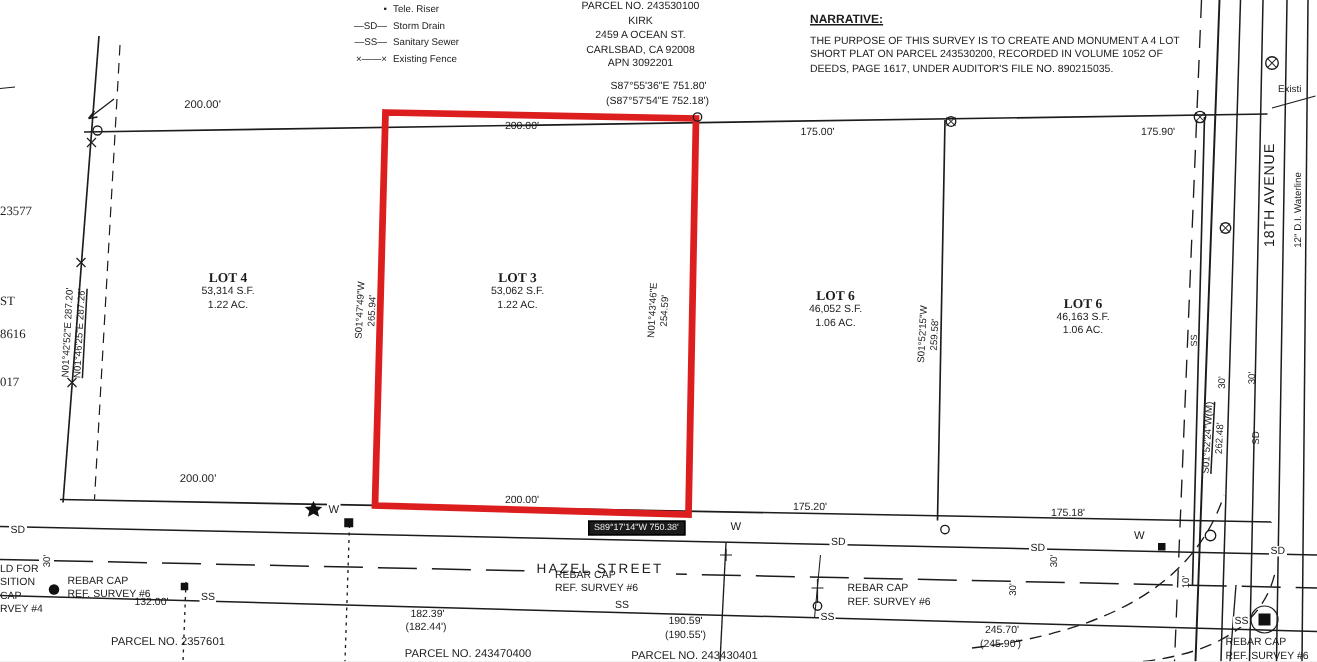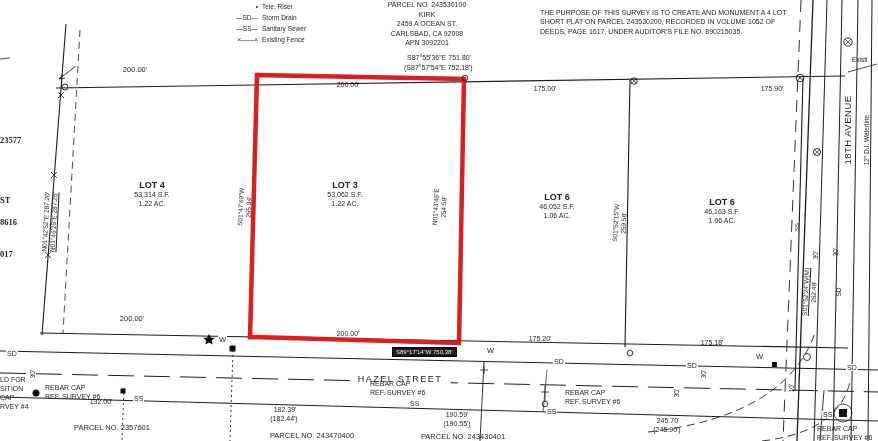--- a/index.html
+++ b/index.html
@@ -5,29 +5,29 @@
   html,body{margin:0;padding:0;background:#e8e8e8;}
   #stage{position:relative;width:878px;height:441px;background:#ffffff;overflow:hidden;
          font-family:"Liberation Sans",sans-serif;color:#1c1c1c;}
   #stage svg{position:absolute;left:0;top:0;}
   .lbl{position:absolute;font-size:7px;line-height:1.15;white-space:nowrap;color:#1c1c1c;}
   .c{transform:translateX(-50%);}       
   .rot{position:absolute;transform:translate(-50%,-50%) rotate(-90deg);white-space:nowrap;}
   .rotbox{position:absolute;transform:translate(-50%,-50%) rotate(-87deg);text-align:center;white-space:nowrap;}
   .rotbox div{font-size:6.5px;line-height:8px;}
   .u{text-decoration:underline;}
-  .serif{font-family:"Liberation Serif",serif;font-weight:bold;}
+  .serif{font-family:"Liberation Serif",serif;font-weight:normal;}
   .legend-row{display:flex;gap:4px;font-size:6.5px;line-height:11px;}
   .legend-sym{width:28px;text-align:right;}
   .hdr{position:absolute;left:343px;top:0px;width:168px;text-align:center;font-size:7px;line-height:9.5px;}
   .narr{position:absolute;left:540px;top:8px;width:256px;}
   .narr .t{font-size:8px;font-weight:bold;text-decoration:underline;margin-bottom:6px;}
   .narr .p{font-size:7px;line-height:9.3px;}
   .lot{position:absolute;text-align:center;transform:translateX(-50%);}
-  .lot .n{font-size:9px;font-weight:bold;}
+  .lot .n{font-size:9px;font-weight:bold;font-family:Liberation Serif, serif;}
   .lot .a{font-size:7px;line-height:9px;}
   .invbox{position:absolute;background:#1b1b1b;color:#efefef;font-size:6px;padding:1px 3px;border:1px solid #000;white-space:nowrap;}
   .street{position:absolute;font-size:9px;letter-spacing:1.5px;background:#fff;padding:0 8px;transform:translateX(-50%);}
   .note{position:absolute;font-size:7px;line-height:9px;white-space:nowrap;}
   .mk{position:absolute;font-size:7px;background:#fff;padding:0 1px;}
 </style>
 </head>
 <body>
 
 <div id="stage">
@@ -126,20 +126,21 @@
 
   <div class="hdr">
     <div>PARCEL NO. 243530100</div>
     <div>KIRK</div>
     <div>2459 A OCEAN ST.</div>
     <div>CARLSBAD, CA  92008</div>
     <div>APN 3092201</div>
   </div>
 
   <div class="narr">
+    <div class="t">NARRATIVE:</div>
     <div class="p">THE PURPOSE OF THIS SURVEY IS TO CREATE AND MONUMENT A 4 LOT SHORT PLAT ON PARCEL 243530200, RECORDED IN VOLUME 1052 OF DEEDS, PAGE 1617, UNDER AUDITOR'S FILE NO. 890215035.</div>
   </div>
 
   <div class="lot" style="left:152px;top:180px;">
     <div class="n">LOT 4</div>
     <div class="a">53,314 S.F.</div>
     <div class="a">1.22 AC.</div>
   </div>
   <div class="lot" style="left:345px;top:180px;">
     <div class="n">LOT 3</div>

